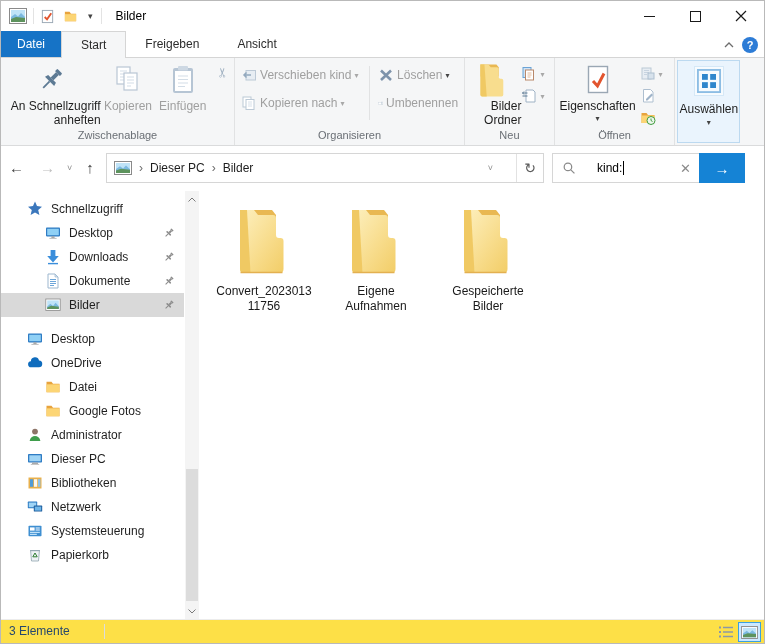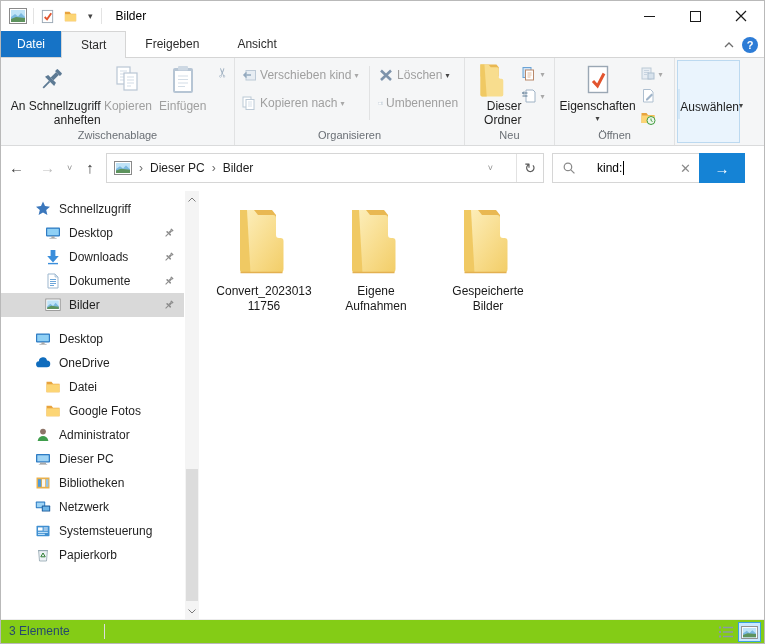--- a/index.html
+++ b/index.html
@@ -42,21 +42,21 @@
   .caret.dim { color:#a8a8a8; }
   .disabled { color:#9f9f9f; }
   .g-clip { width:234px; }
   .g-org  { width:231px; }
   .g-new  { width:90px; }
   .g-open { width:121px; }
   .g-sel  { width:89px; border-right:none; }
   .org-grid { display:flex; padding-top:8px; }
   .org-col { display:flex; flex-direction:column; gap:10px; padding:0 6px; }
   .org-divider { width:1px; background:#e1e2e3; margin:0 2px; height:54px; }
-  .select-box { margin:2px 0 2px 2px; width:63px; height:84px; background:#eaf4fd; border:1px solid #bcd9f0; display:flex; flex-direction:row; align-items:center; padding-top:5px; }
+  .select-box { margin:2px 0 2px 2px; width:63px; height:84px; background:#eaf4fd; border:1px solid #bcd9f0; display:flex; flex-direction:column; align-items:center; padding-top:5px; }
   .select-box .gicon { width:30px; height:30px; background:#f7fbfe; border:1px solid #d5e8f7; display:flex; align-items:center; justify-content:center; }
   .select-box .blabel { margin-top:6px; }
   .scissors { color:#9fb0c1; font-size:13px; display:inline-block; transform:rotate(-90deg); }
 
   
   .navband { position:absolute; top:145px; left:0; right:0; height:43px; background:#fff; }
   .nav-arrows { position:absolute; left:0; top:0; height:43px; display:flex; align-items:center; }
   .nav-a { font-size:15px; padding:0 8px; color:#3f3f3f; }
   .nav-a.dim { color:#bdbdbd; }
   .nav-a.small { font-size:9px; color:#8a8a8a; padding:0 4px; }
@@ -70,39 +70,39 @@
   .search-mag { width:14px; height:14px; margin-left:9px; }
   .search-text { margin-left:21px; color:#000; }
   .caret-bar { display:inline-block; width:1px; height:14px; background:#000; vertical-align:middle; margin-left:1px; }
   .search-clear { position:absolute; right:53px; color:#8a8a8a; font-size:13px; }
   .search-go { position:absolute; right:-1px; top:-1px; width:46px; height:30px; background:#1583d5; color:#fff; display:flex; align-items:center; justify-content:center; font-size:15px; }
 
   
   .content { position:absolute; top:188px; left:0; right:0; bottom:24px; background:#fff; overflow:hidden; }
   .sidebar { position:absolute; left:0; top:8px; width:183px; bottom:0; overflow:hidden; }
   .side-item { position:relative; height:24px; display:flex; align-items:center; }
-  .side-item.lvl0 { padding-left:34px; }
+  .side-item.lvl0 { padding-left:26px; }
   .side-item.lvl1 { padding-left:44px; }
   .side-item.selected { background:#d9d9d9; }
   .side-item.gap-after { margin-bottom:10px; }
   .side-icon { width:16px; height:16px; flex:0 0 16px; display:flex; align-items:center; justify-content:center; }
   .side-label { margin-left:8px; color:#1f1f1f; white-space:nowrap; }
   .side-pin { position:absolute; right:9px; width:12px; height:12px; } 
   .nav-scrollbar { position:absolute; left:184px; top:2px; width:14px; bottom:0; background:#f4f4f4; }
   .nav-scrollbar .arrow { position:absolute; left:0; width:14px; height:16px; display:flex; align-items:center; justify-content:center; color:#7a7a7a; font-size:8px; }
   .nav-scrollbar .arrow.up { top:0; }
   .nav-scrollbar .arrow.down { bottom:0; }
   .nav-scrollbar .thumb { position:absolute; left:1px; width:12px; top:278px; height:132px; background:#dcdcdc; }
   .filegrid { position:absolute; left:198px; top:16px; right:4px; display:flex; padding-left:20px; gap:22px; }
   .tile { width:90px; display:flex; flex-direction:column; align-items:center; }
   .tile .ficon { width:56px; height:74px; }
   .tile .fname { margin-top:5px; text-align:center; line-height:15px; color:#1a1a1a; }
 
   
-  .statusbar { position:absolute; bottom:0; left:0; right:0; height:24px; background:#84cc16; border-top:1px solid #ececec; }
+  .statusbar { position:absolute; bottom:0; left:0; right:0; height:24px; background:#fde047; border-top:1px solid #ececec; }
   .status-count { position:absolute; left:8px; top:4px; color:#26486e; }
   .status-sep { position:absolute; left:103px; top:4px; width:1px; height:15px; background:#dcdcdc; }
   .view-details { position:absolute; right:28px; top:3px; width:20px; height:18px; display:flex; align-items:center; justify-content:center; }
   .view-thumbs { position:absolute; right:3px; top:2px; width:23px; height:20px; background:#cbe8ff; border:1px solid #3aa0e0; display:flex; align-items:center; justify-content:center; }
 </style>
 </head>
 <body>
 
 <div id="window">
 
@@ -286,21 +286,21 @@
     <div class="rgroup g-new">
       <div class="rgroup-body">
         <div class="bigbtn" style="width:56px">
           <span class="bicon">
             <svg viewBox="0 0 28 34">
                 <path d="M3 3h14l2 2.5v8H3z" fill="#e9b852"></path>
                 <path d="M3 3h7l2 2.5h5.5q1.5 0 1.5 1.5v7q0 1.5 1.5 1.5h1q1.5 0 1.5 1.5v12.5q0 1.5-1.5 1.5H4.5Q3 31 3 29.5z" fill="#f8dd8e"></path>
                 <path d="M3 3h3.5l2 28H4.5Q3 31 3 29.5z" fill="#f0c963"></path>
               </svg>
           </span>
-          <span class="blabel">Dieser Ordner</span>
+          <span class="blabel">Bilder Ordner</span>
         </div>
         <div class="smallcol" style="width:32px">
           <span class="sbtn">
             <span class="sicon">
                 <svg viewBox="0 0 16 16">
                   <rect x="2" y="1.5" width="8" height="10" fill="#cfe3f5" stroke="#6ba3d6"></rect>
                   <rect x="4.5" y="4" width="8" height="10" fill="#fff" stroke="#b9886a"></rect>
                   <g stroke="#e0b08c" stroke-width="0.9">
                     <path d="M6.5 7h4M6.5 9h4M6.5 11h3"></path>
                   </g>

